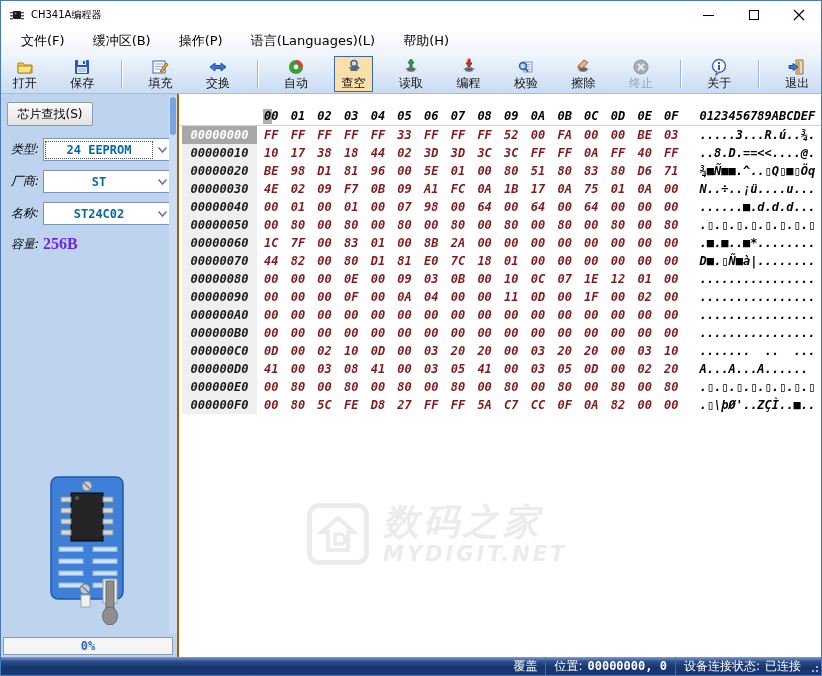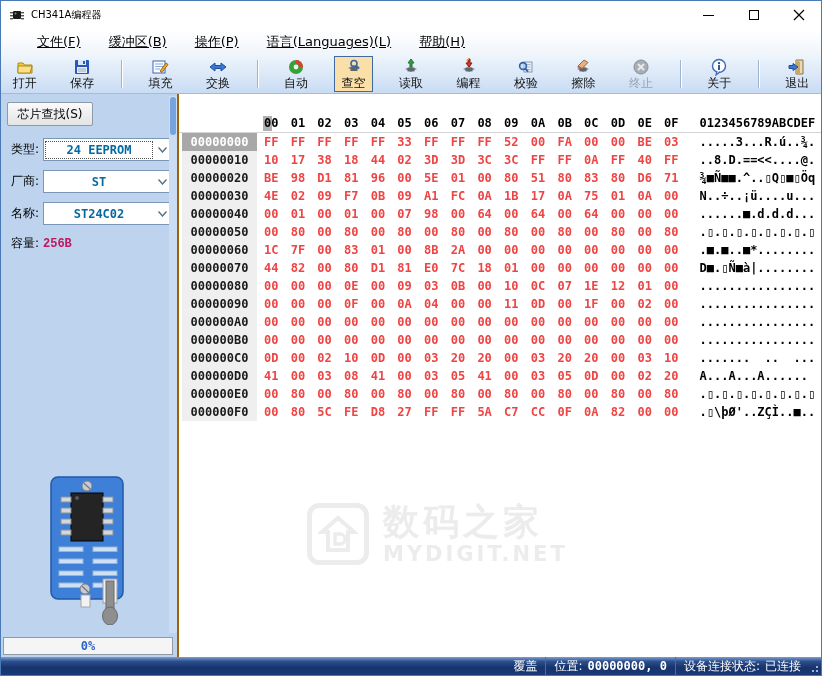--- a/index.html
+++ b/index.html
@@ -10,22 +10,22 @@
   
   .titlebar { height:28px; background:#ffffff; display:flex; align-items:center; flex:0 0 28px; }
   .title-icon { margin:0 6px 0 8px; display:flex; }
   .title-text { font-size:10px; color:#000; }
   .win-controls { margin-left:auto; display:flex; height:100%; }
   .win-btn { width:45px; height:100%; display:flex; align-items:center; justify-content:center; cursor:default; }
   .glyph-min { width:11px; height:1px; background:#000; }
   .glyph-max { width:10px; height:10px; border:1px solid #000; }
 
   
-  .menubar { height:26px; flex:0 0 26px; display:flex; align-items:center;
-             background:linear-gradient(#ffffff,#f0f5fb); padding-left:22px;text-decoration:underline; }
+  .menubar { height:26px; flex:0 0 26px; display:flex; align-items:flex-start;
+             background:linear-gradient(#ffffff,#f0f5fb); padding-left:6px; }
   .menu-item { font-size:13px; color:#000; padding:3px 14px; }
 
   
   .toolbar { height:39px; flex:0 0 39px; display:flex; align-items:stretch;
              background:linear-gradient(#eef5fc,#c9dcf3); border-bottom:1px solid #a3bcd8;
              padding:1px 4px; justify-content:space-between;gap:18px; }
   .tb-btn { width:57px; display:flex; flex-direction:column; align-items:center; justify-content:center;
             border:1px solid transparent; gap:1px; }
   .tb-btn .tb-label { font-size:12px; color:#111; line-height:13px; }
   .tb-btn.active { background:#fbdfa9; border:1px solid #40699f; }
@@ -36,45 +36,45 @@
   
   .main { flex:1 1 auto; display:flex; min-height:0; }
 
   
   .sidebar { width:178px; flex:0 0 178px; background:#bdd3ee; border-right:2px solid #a16207;
              position:relative; padding:8px 6px 0 6px;text-align:center; }
   .chip-search-btn { width:86px; height:24px; font-size:12px; color:#000;
              background:linear-gradient(#fafafa,#e4e4e4); border:1px solid #8d9aa8;
              border-radius:2px; margin-bottom:12px; display:flex; align-items:center; justify-content:center; }
   .field-row { display:flex; align-items:center; margin-bottom:9px; }
-  .field-label { font-size:12px; color:#000; width:36px; flex:0 0 36px; }
+  .field-label { font-size:12px; color:#000; width:36px; flex:0 0 36px;font-style:italic; }
   .combo { flex:1; height:23px; background:#fff; border:1px solid #7a96b8; display:flex; align-items:center; }
   .combo-value { flex:1; font-family:"DejaVu Sans Mono", monospace; font-weight:bold; font-size:12px;
                  color:#0369a1; padding:1px 3px; margin:1px; white-space:nowrap; overflow:hidden; }
   .combo.focused .combo-value { border:1px dotted #555; }
   .combo-arrow { width:16px; display:flex; align-items:center; justify-content:center; color:#5a6e84; }
   .capacity-row { display:flex; align-items:center; margin-top:10px; }
-  .capacity-value { font-family:Liberation Mono, monospace; font-weight:bold; font-size:12px; color:#be185d; }
+  .capacity-value { font-family:Liberation Serif, serif; font-weight:bold; font-size:16px; color:#6d28d9; }
   .side-scroll { position:absolute; right:0px; top:2px; bottom:24px; width:8px; background:#cbddf2; }
   .side-thumb { position:absolute; top:1px; left:1px; width:6px; height:38px; background:#76a4de; border-radius:3px; }
   .chip-art { position:absolute; left:50%; transform:translateX(-50%); bottom:28px; }
   .progress { position:absolute; left:2px; right:4px; bottom:2px; height:18px;
               background:#f5f5f5; border:1px solid #8f9aa6; display:flex; align-items:center; justify-content:center; }
   .progress-text { font-family:"DejaVu Sans Mono", monospace; font-weight:bold; font-size:12px; color:#2e64c8; }
 
   
-  .hexarea { flex:1; background:#fff; position:relative; overflow:hidden; padding-top:20px; }
+  .hexarea { flex:1; background:#fff; position:relative; overflow:hidden; padding-top:13px;font-style:italic; }
   .hexline { display:flex; height:18px; line-height:18px; align-items:center; }
   .hexhdr  { height:19px; line-height:19px; border-bottom:1px solid #d4d4d4; position:relative; }
   .addr { width:75px; flex:0 0 75px; margin-left:3px; text-align:center;
           font-family:"DejaVu Sans Mono", monospace; font-weight:bold; font-size:12px; color:#1a1a1a;
           background:#efefef; }
   .addr.corner { background:transparent; }
   .addr.sel { background:#a8a8a8; color:#ffffff; }
-  .bytes { font-family:"DejaVu Sans Mono", monospace; font-weight:bold; font-size:12px; color:#ef4444;
+  .bytes { font-family:"DejaVu Sans Mono", monospace; font-weight:bold; font-size:12px; color:#7f1d1d;
            white-space:pre; word-spacing:5px; margin-left:7px; }
   .bytes.hdr, .ascii.hdr { color:#000; }
   .ascii { font-family:"DejaVu Sans Mono", monospace; font-weight:bold; font-size:12px; color:#000;
            white-space:pre; margin-left:21px; }
   .hdr-cursor { position:absolute; left:84px; top:2px; width:9px; height:15px; background:#b0b0b0; z-index:0; }
   .hexhdr .bytes, .hexhdr .ascii { position:relative; z-index:1; }
 
   
   .watermark { position:absolute; left:128px; top:408px; display:flex; align-items:center; gap:14px;
                color:#ececec; }

